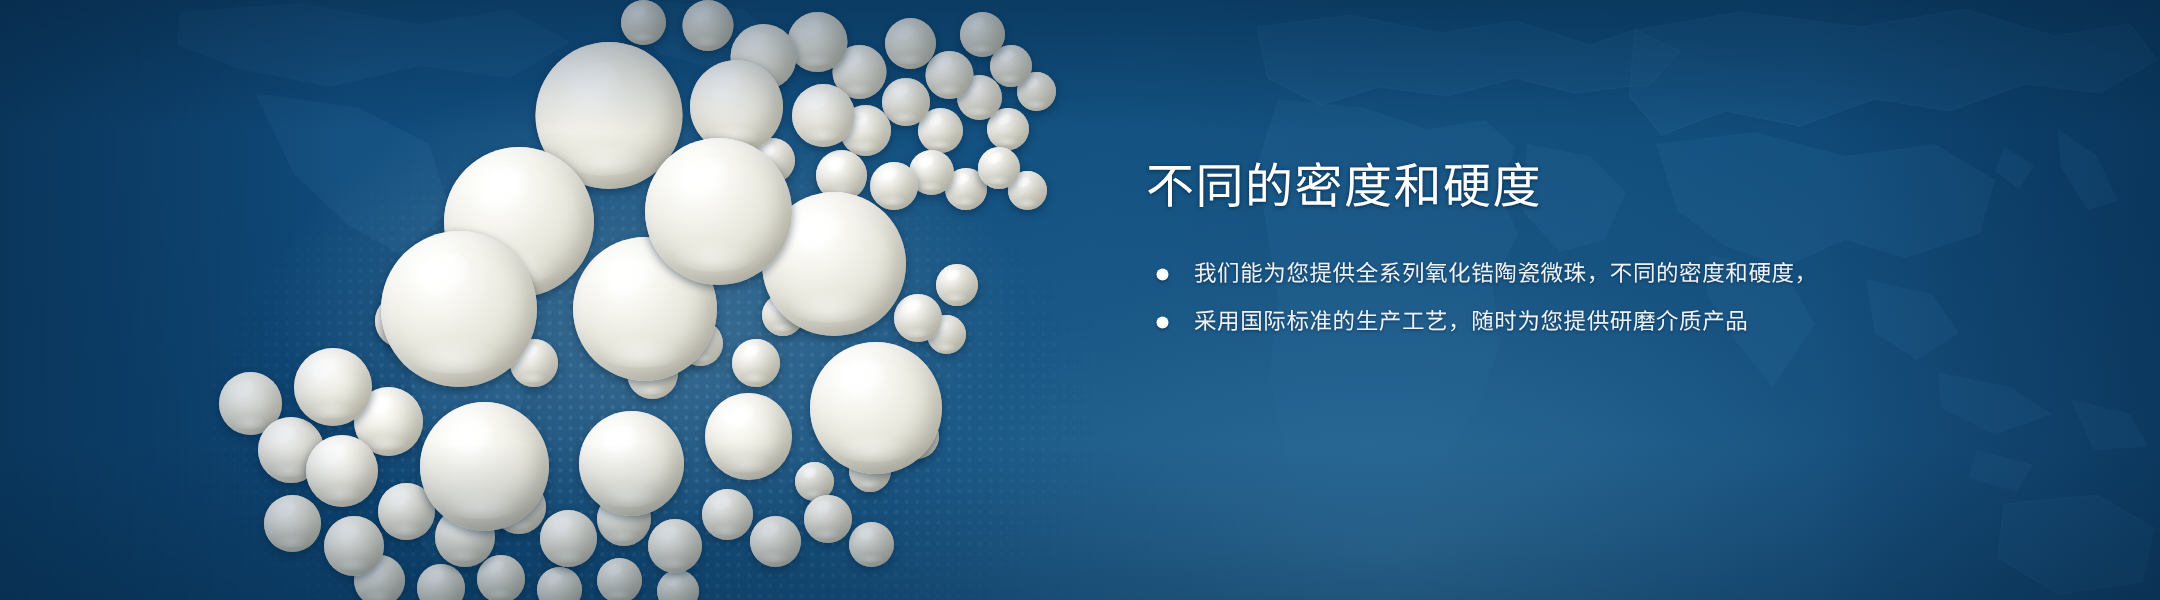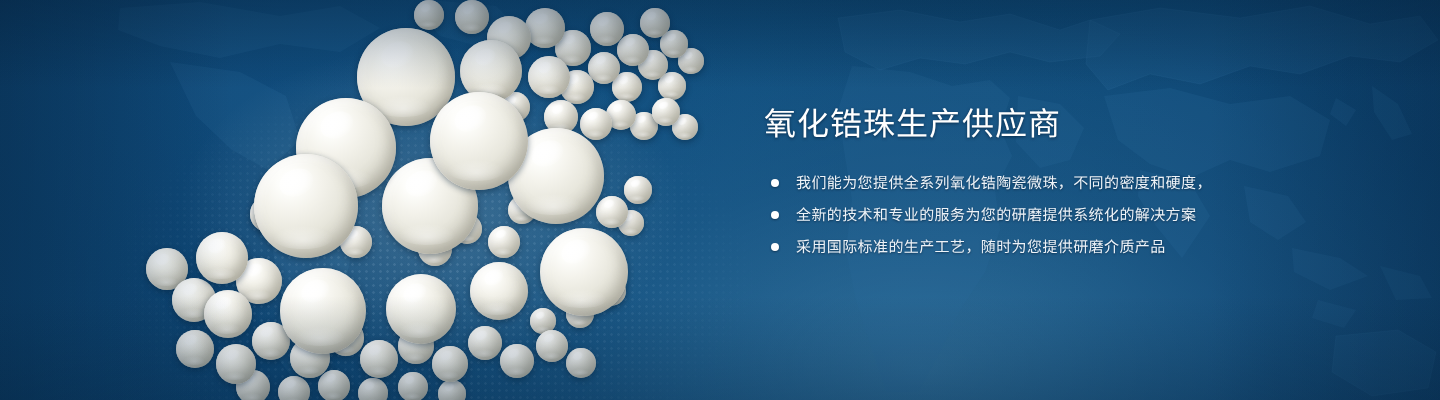--- a/index.html
+++ b/index.html
@@ -291,33 +291,29 @@
       <div class="bead" style="left: 357px; top: 28px; width: 98px; height: 98px;"></div>
       <div class="bead" style="left: 430px; top: 92px; width: 98px; height: 98px;"></div>
       <div class="bead" style="left: 296px; top: 98px; width: 100px; height: 100px;"></div>
       <div class="bead" style="left: 254px; top: 154px; width: 104px; height: 104px;"></div>
     </div>
 
   <div class="bg-vignette"></div>
 
   <div class="copy">
 
-    <h1 class="headline">氧化锆珠生产供应商</h1>
+    <h1 class="headline">不同的密度和硬度</h1>
 
     <ul class="bullets">
 
       <li class="bullet">
         <span class="bullet-dot"></span>
         <span class="bullet-text">我们能为您提供全系列氧化锆陶瓷微珠，不同的密度和硬度，</span>
       </li>
 
-      <li class="bullet">
-        <span class="bullet-dot"></span>
-        <span class="bullet-text">全新的技术和专业的服务为您的研磨提供系统化的解决方案</span>
-      </li>
 
       <li class="bullet">
         <span class="bullet-dot"></span>
         <span class="bullet-text">采用国际标准的生产工艺，随时为您提供研磨介质产品</span>
       </li>
 
     </ul>
   </div>
 </div>
 

